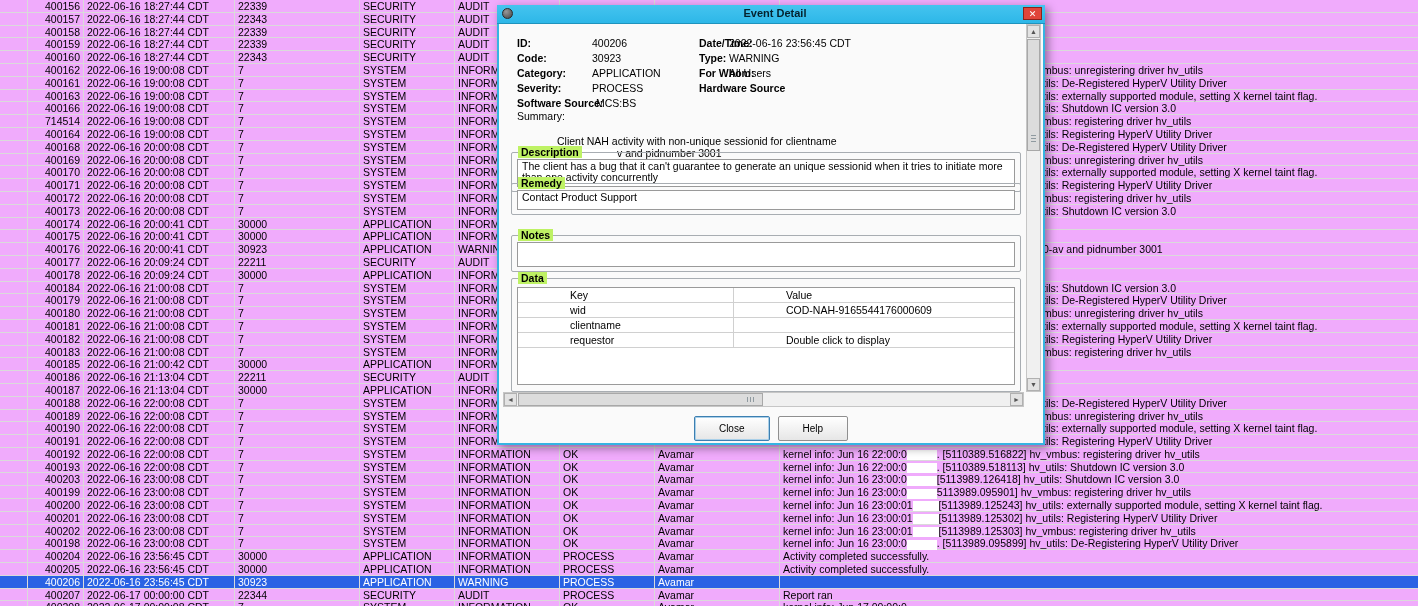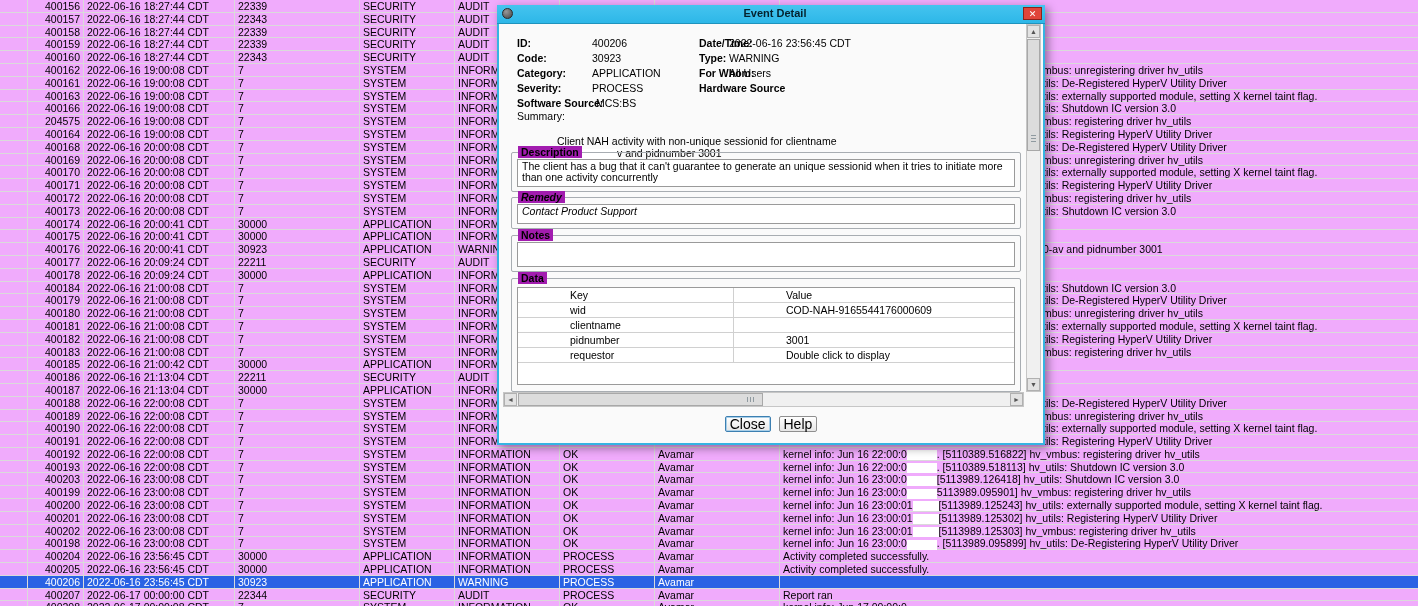--- a/index.html
+++ b/index.html
@@ -66,30 +66,30 @@
   .frow.frow-4 .v1{left:79px;}
   .summary{position:absolute;left:18px;top:98px;height:26px;right:44px;}
   .summary .flabel{position:absolute;left:0;top:7px;font-weight:normal;}
   .sum-lines{position:absolute;left:40px;top:0;line-height:12px;white-space:nowrap;margin-top:32px;}
   
   .gbox{
     position:absolute;left:12px;width:510px;box-sizing:border-box;
     border:1px solid #a8adb2;border-radius:2px;
   }
   .gbox-label{
-    position:absolute;top:-7px;left:6px;background:#a21caf;
+    position:absolute;top:-7px;left:6px;background:#bef264;
     padding:0 3px;font-weight:bold;
   }
   .tbox{
     position:absolute;left:5px;right:5px;top:6px;bottom:4px;
     background:#fff;border:1px solid #9a9a9a;box-sizing:border-box;
     padding:1px 4px;line-height:11px;overflow:hidden;
   }
   .gb-desc{top:147px;height:40px;}
-  .gb-remedy{top:192px;height:32px;font-style:italic;}
+  .gb-remedy{top:178px;height:32px;}
   .gb-notes{top:230px;height:37px;}
   .gb-data{top:273px;height:114px;}
   .data-wrap{padding:0;top:8px;bottom:6px;}
   .drow{
     display:grid;grid-template-columns:216px 1fr;height:15px;line-height:14px;
     border-bottom:1px solid #d0d0d0;box-sizing:border-box;white-space:nowrap;
   }
   .drow span{padding:0 4px;overflow:hidden;margin-left:48px;}
   .drow span:first-child{border-right:1px solid #d0d0d0;}
   
@@ -125,21 +125,21 @@
   .hthumb .grip{
     position:absolute;top:3px;bottom:3px;right:6px;width:9px;
     background:repeating-linear-gradient(to right,#8f9aa0 0 1px,transparent 1px 3px);
   }
   
   .dlg-buttons{
     position:absolute;left:0;right:0;bottom:8px;height:19px;
     display:flex;justify-content:center;gap:8px;
   }
   .btn{
-    height:16px;padding:0 4px;font-size:14px;
+    height:25px;padding:0 24px;font-size:10px;
     font-family:"Liberation Sans",sans-serif;
     background:linear-gradient(#ffffff,#e6e6e6);
     border:1px solid #8f8f8f;border-radius:2px;cursor:pointer;line-height:15px;
   }
   .btn-close{
     border-color:#3c7fb1;box-shadow:inset 0 0 0 1px #a9cfe8;
   }
 </style>
 </head>
 <body>
@@ -249,21 +249,21 @@
         <div class="c c-cat">SYSTEM</div>
         <div class="c c-sev">INFORMATION</div>
         <div class="c c-status"></div>
         <div class="c c-src"></div>
         <div class="c c-desc">
           <span class="tail-abs">tils: Shutdown IC version 3.0</span>
         </div>
       </div>
       <div class="trow">
         <div class="c c-gutter"></div>
-        <div class="c c-id">204575</div>
+        <div class="c c-id">714514</div>
         <div class="c c-dt">2022-06-16 19:00:08 CDT</div>
         <div class="c c-code">7</div>
         <div class="c c-cat">SYSTEM</div>
         <div class="c c-sev">INFORMATION</div>
         <div class="c c-status"></div>
         <div class="c c-src"></div>
         <div class="c c-desc">
           <span class="tail-abs">mbus: registering driver hv_utils</span>
         </div>
       </div>
@@ -792,24 +792,20 @@
             </div>
             <div class="drow">
               <span>wid</span>
               <span>COD-NAH-9165544176000609</span>
             </div>
             <div class="drow">
               <span>clientname</span>
               <span></span>
             </div>
             <div class="drow">
-              <span>pidnumber</span>
-              <span>3001</span>
-            </div>
-            <div class="drow">
               <span>requestor</span>
               <span>Double click to display</span>
             </div>
           </div>
       </div>
     </div>
 
     <div class="vscroll">
       <div class="sarrow up">▲</div>
       <div class="vthumb">

